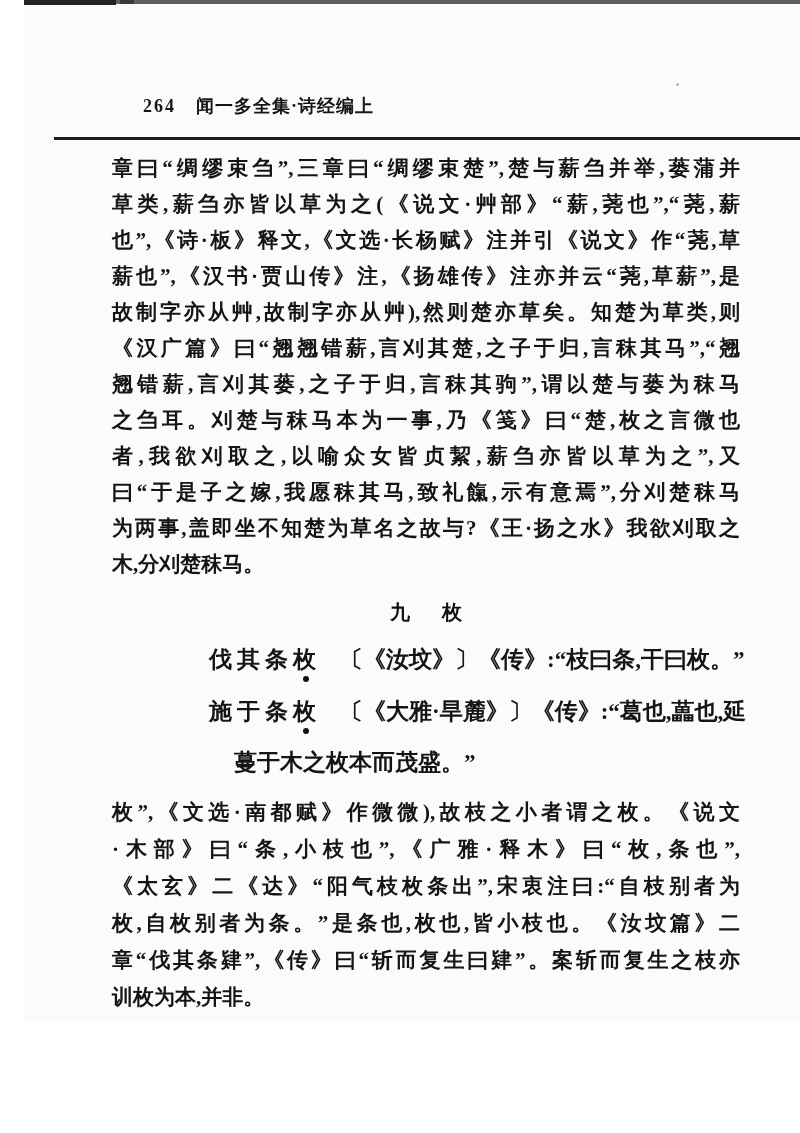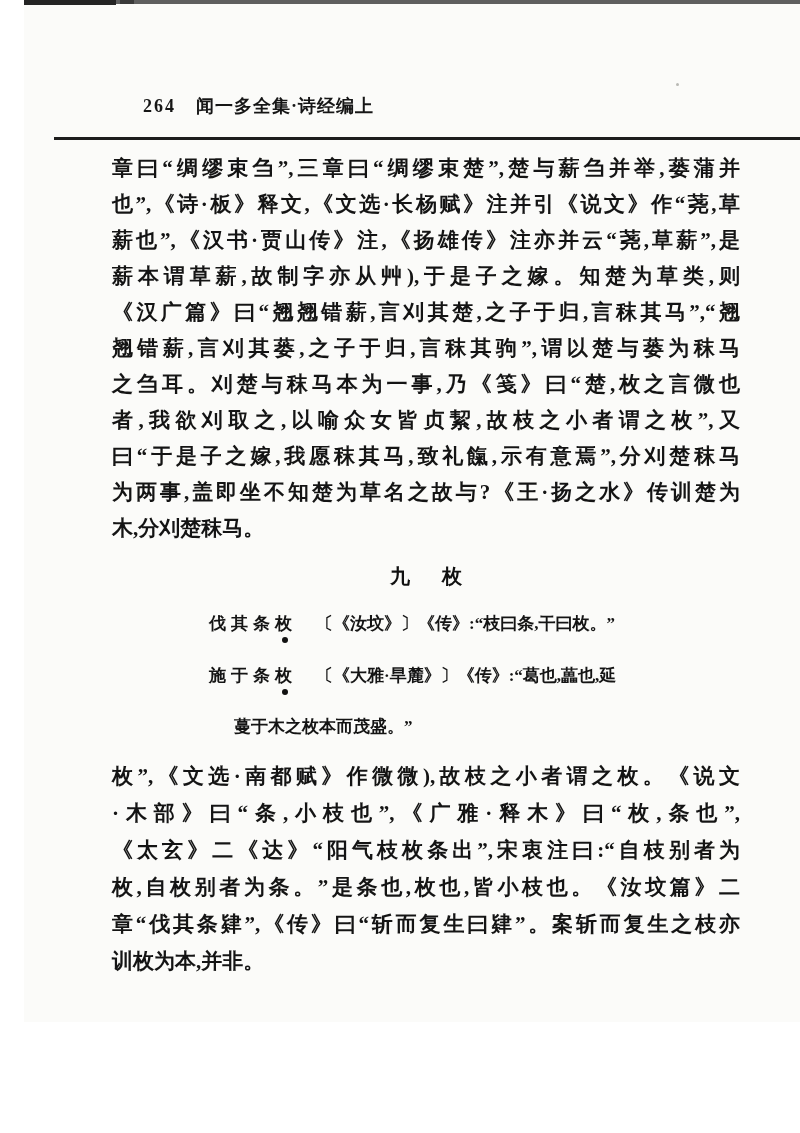--- a/index.html
+++ b/index.html
@@ -49,21 +49,21 @@
   .section-title{
     margin:10px 0 0 0;
     text-align:center;
     font-size:20px;font-weight:700;color:#101010;
     line-height:40px;
   }
   .section-title .w2{margin-left:32px;}
   .entries{
     margin-top:8px;
     padding-left:97px;
-    font-size:17px;font-weight:600;
+    font-size:23px;font-weight:600;
   }
   .entry-line{line-height:40px;margin-bottom:12px;white-space:nowrap;}
   .term{letter-spacing:5px;margin-right:24px;}
   .emph{position:relative;letter-spacing:0;}
   .emph::after{
     content:"";position:absolute;left:42%;bottom:-10px;
     width:6px;height:6px;border-radius:50%;background:#111;
   }
   .entry-cont{
     padding-left:25px;line-height:38px;margin-bottom:2px;white-space:nowrap;
@@ -85,29 +85,30 @@
 
   <header class="running-head">
     <span class="pagenum">264</span><span class="booktitle">闻一多全集·诗经编上</span>
   </header>
   <div class="head-rule"></div>
 
   <main class="body-block">
 
     <div class="para p1">
       <div class="tline">章曰“绸缪束刍”,三章曰“绸缪束楚”,楚与薪刍并举,蒌蒲并</div>
+      <div class="tline">草类,薪刍亦皆以草为之(《说文·艸部》“薪,荛也”,“荛,薪</div>
       <div class="tline">也”,《诗·板》释文,《文选·长杨赋》注并引《说文》作“荛,草</div>
       <div class="tline">薪也”,《汉书·贾山传》注,《扬雄传》注亦并云“荛,草薪”,是</div>
-      <div class="tline">薪本谓草薪,故制字亦从艸),于是子之嫁。知楚为草类,则</div>
+      <div class="tline">故制字亦从艸,故制字亦从艸),然则楚亦草矣。知楚为草类,则</div>
       <div class="tline">《汉广篇》曰“翘翘错薪,言刈其楚,之子于归,言秣其马”,“翘</div>
       <div class="tline">翘错薪,言刈其蒌,之子于归,言秣其驹”,谓以楚与蒌为秣马</div>
       <div class="tline">之刍耳。刈楚与秣马本为一事,乃《笺》曰“楚,枚之言微也</div>
-      <div class="tline">者,我欲刈取之,以喻众女皆贞絜,故枝之小者谓之枚”,又</div>
+      <div class="tline">者,我欲刈取之,以喻众女皆贞絜,薪刍亦皆以草为之”,又</div>
       <div class="tline">曰“于是子之嫁,我愿秣其马,致礼餼,示有意焉”,分刈楚秣马</div>
-      <div class="tline">为两事,盖即坐不知楚为草名之故与?《王·扬之水》传训楚为</div>
+      <div class="tline">为两事,盖即坐不知楚为草名之故与?《王·扬之水》我欲刈取之</div>
       <div class="tline short">木,分刈楚秣马。</div>
     </div>
 
     <h2 class="section-title">
       <span class="w1">九</span><span class="w2">枚</span>
     </h2>
 
     <div class="entries">
       <div class="entry-line">
         <span class="term"><span>伐其条</span><span class="emph">枚</span></span><span class="gloss">〔《汝坟》〕《传》:“枝曰条,干曰枚。”</span>

